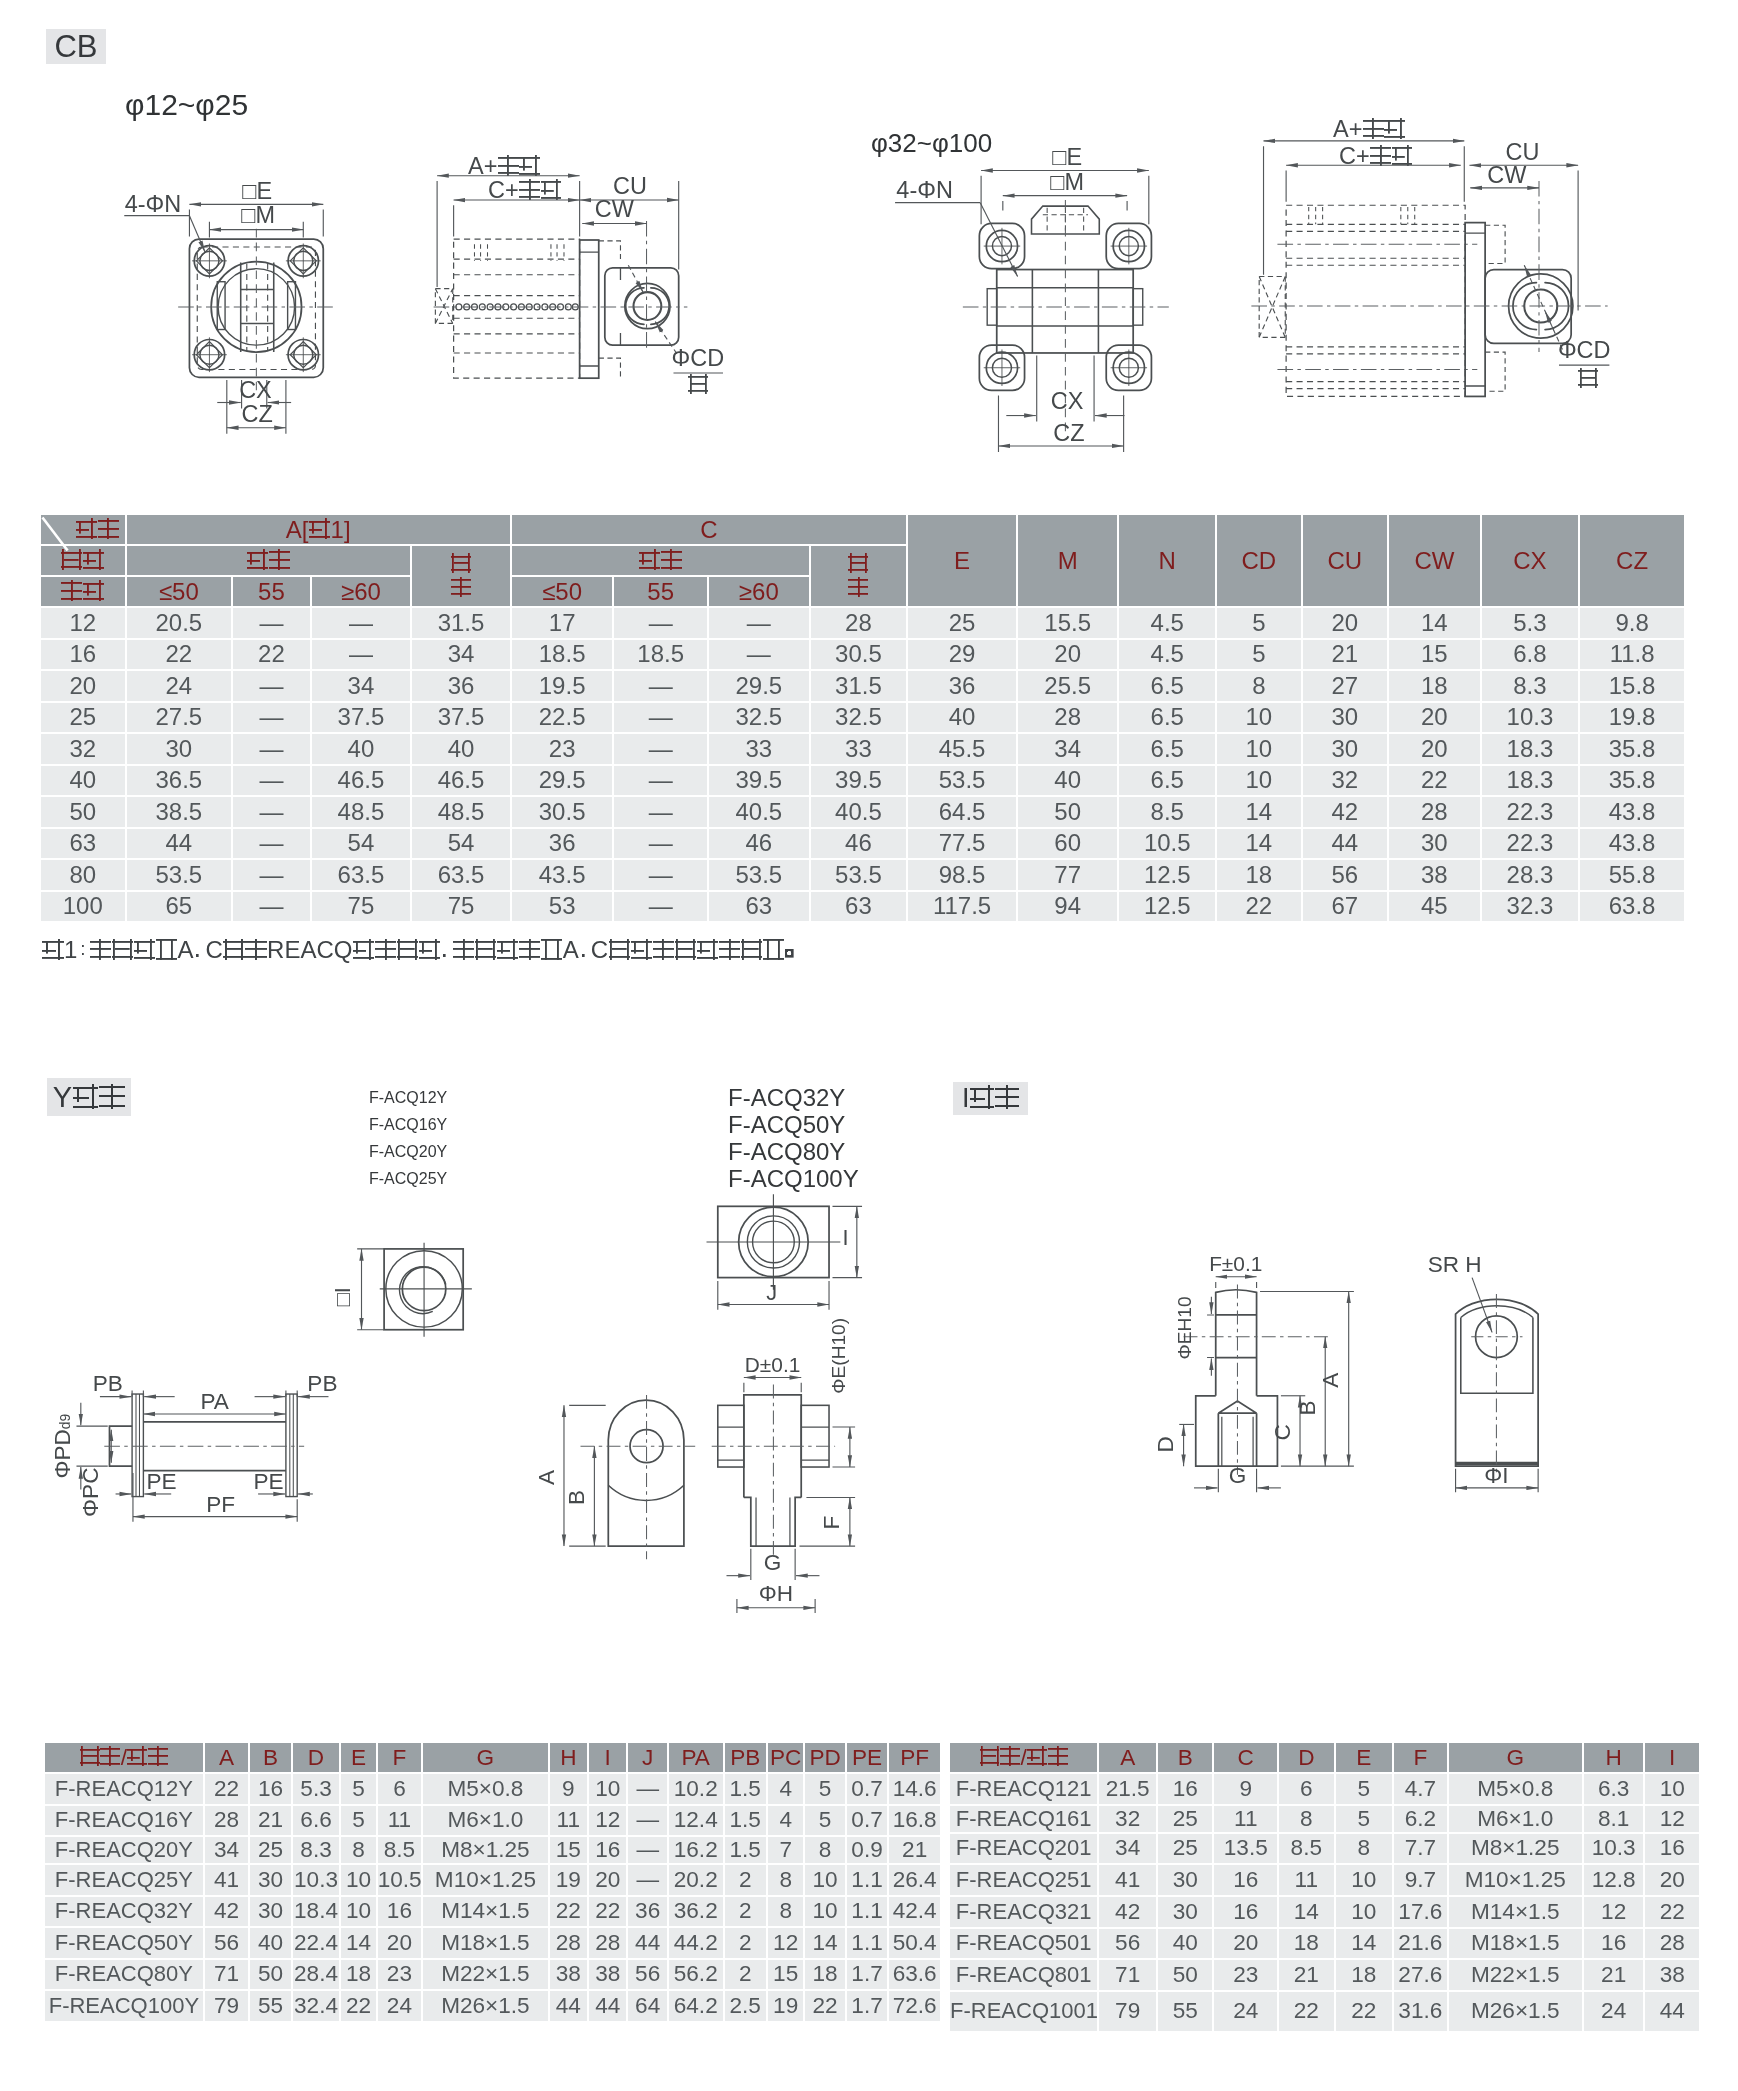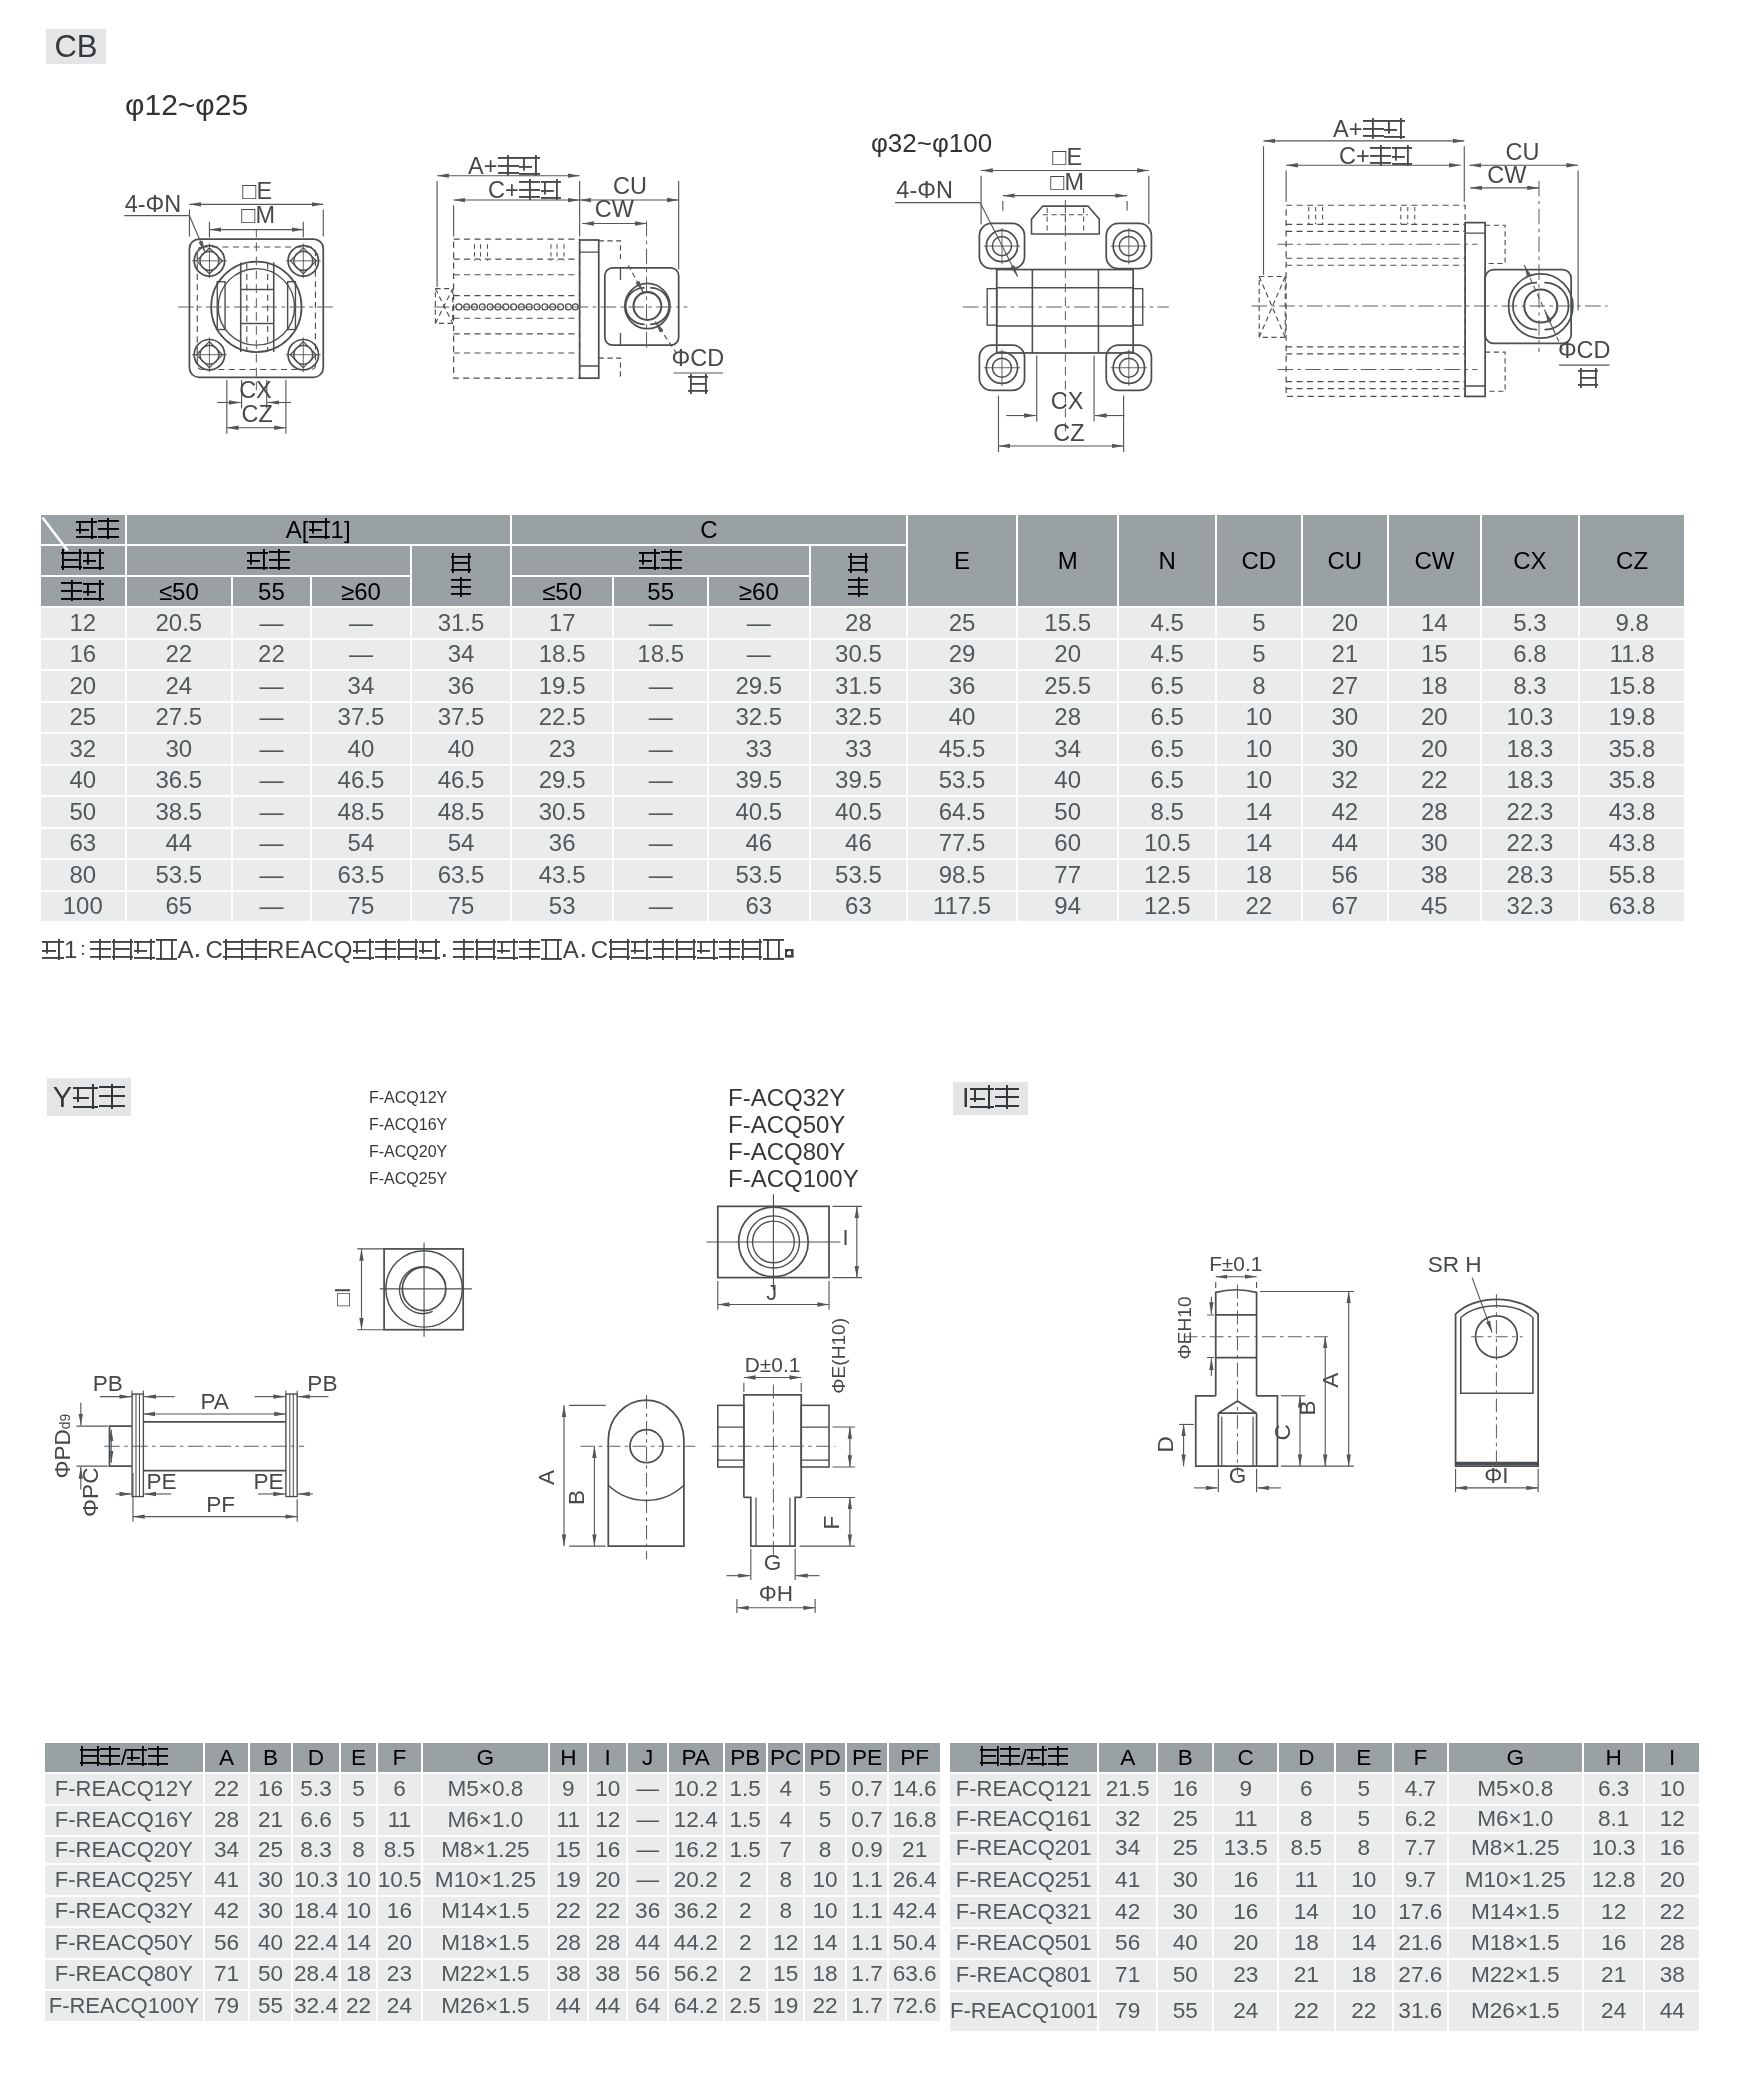--- a/index.html
+++ b/index.html
@@ -17,21 +17,21 @@
 .gb{background-image:linear-gradient(currentColor,currentColor),linear-gradient(currentColor,currentColor),linear-gradient(currentColor,currentColor),linear-gradient(currentColor,currentColor),linear-gradient(currentColor,currentColor);
  background-position:6% 0,94% 0,0 12%,0 88%,50% 50%;background-size:9% 100%,9% 100%,100% 9%,100% 9%,70% 9%;}
 .gc{background-image:linear-gradient(currentColor,currentColor),linear-gradient(currentColor,currentColor),linear-gradient(currentColor,currentColor),linear-gradient(currentColor,currentColor),linear-gradient(currentColor,currentColor);
  background-position:0 12%,18% 30%,82% 0,0 58%,0 94%;background-size:100% 9%,9% 60%,9% 100%,64% 9%,100% 9%;}
 .gd{background-image:linear-gradient(currentColor,currentColor),linear-gradient(currentColor,currentColor),linear-gradient(currentColor,currentColor),linear-gradient(currentColor,currentColor);
  background-position:0 0,0 100%,20% 0,80% 0;background-size:100% 9%,100% 9%,9% 100%,9% 100%;}
 
 table.t{border-collapse:separate;border-spacing:2.6px;table-layout:fixed;}
 table.t td,table.t th{background:#e9ebec;color:#53585b;font-weight:normal;text-align:center;vertical-align:middle;
   padding:0;overflow:hidden;white-space:nowrap;}
-table.t th{background:#9aa1a5;color:#000000;}
+table.t th{background:#9aa1a5;color:#7f1d1d;}
 #tbl td:first-child,#tbr td:first-child{font-size:22px;}
 </style></head>
 <body>
 <div id="page">
 
 <div class="lbl" style="left:46px;top:29px;width:60px;height:35px;font-size:31px;line-height:36px;text-align:center;">CB</div>
 
 <div class="abs" style="left:125px;top:90px;font-size:30px;line-height:30px;color:#303335;">φ12~φ25</div>
 
 <div class="abs" style="left:871px;top:90px;font-size:26px;line-height:30px;color:#303335;margin-top:38px;">φ32~φ100</div>

